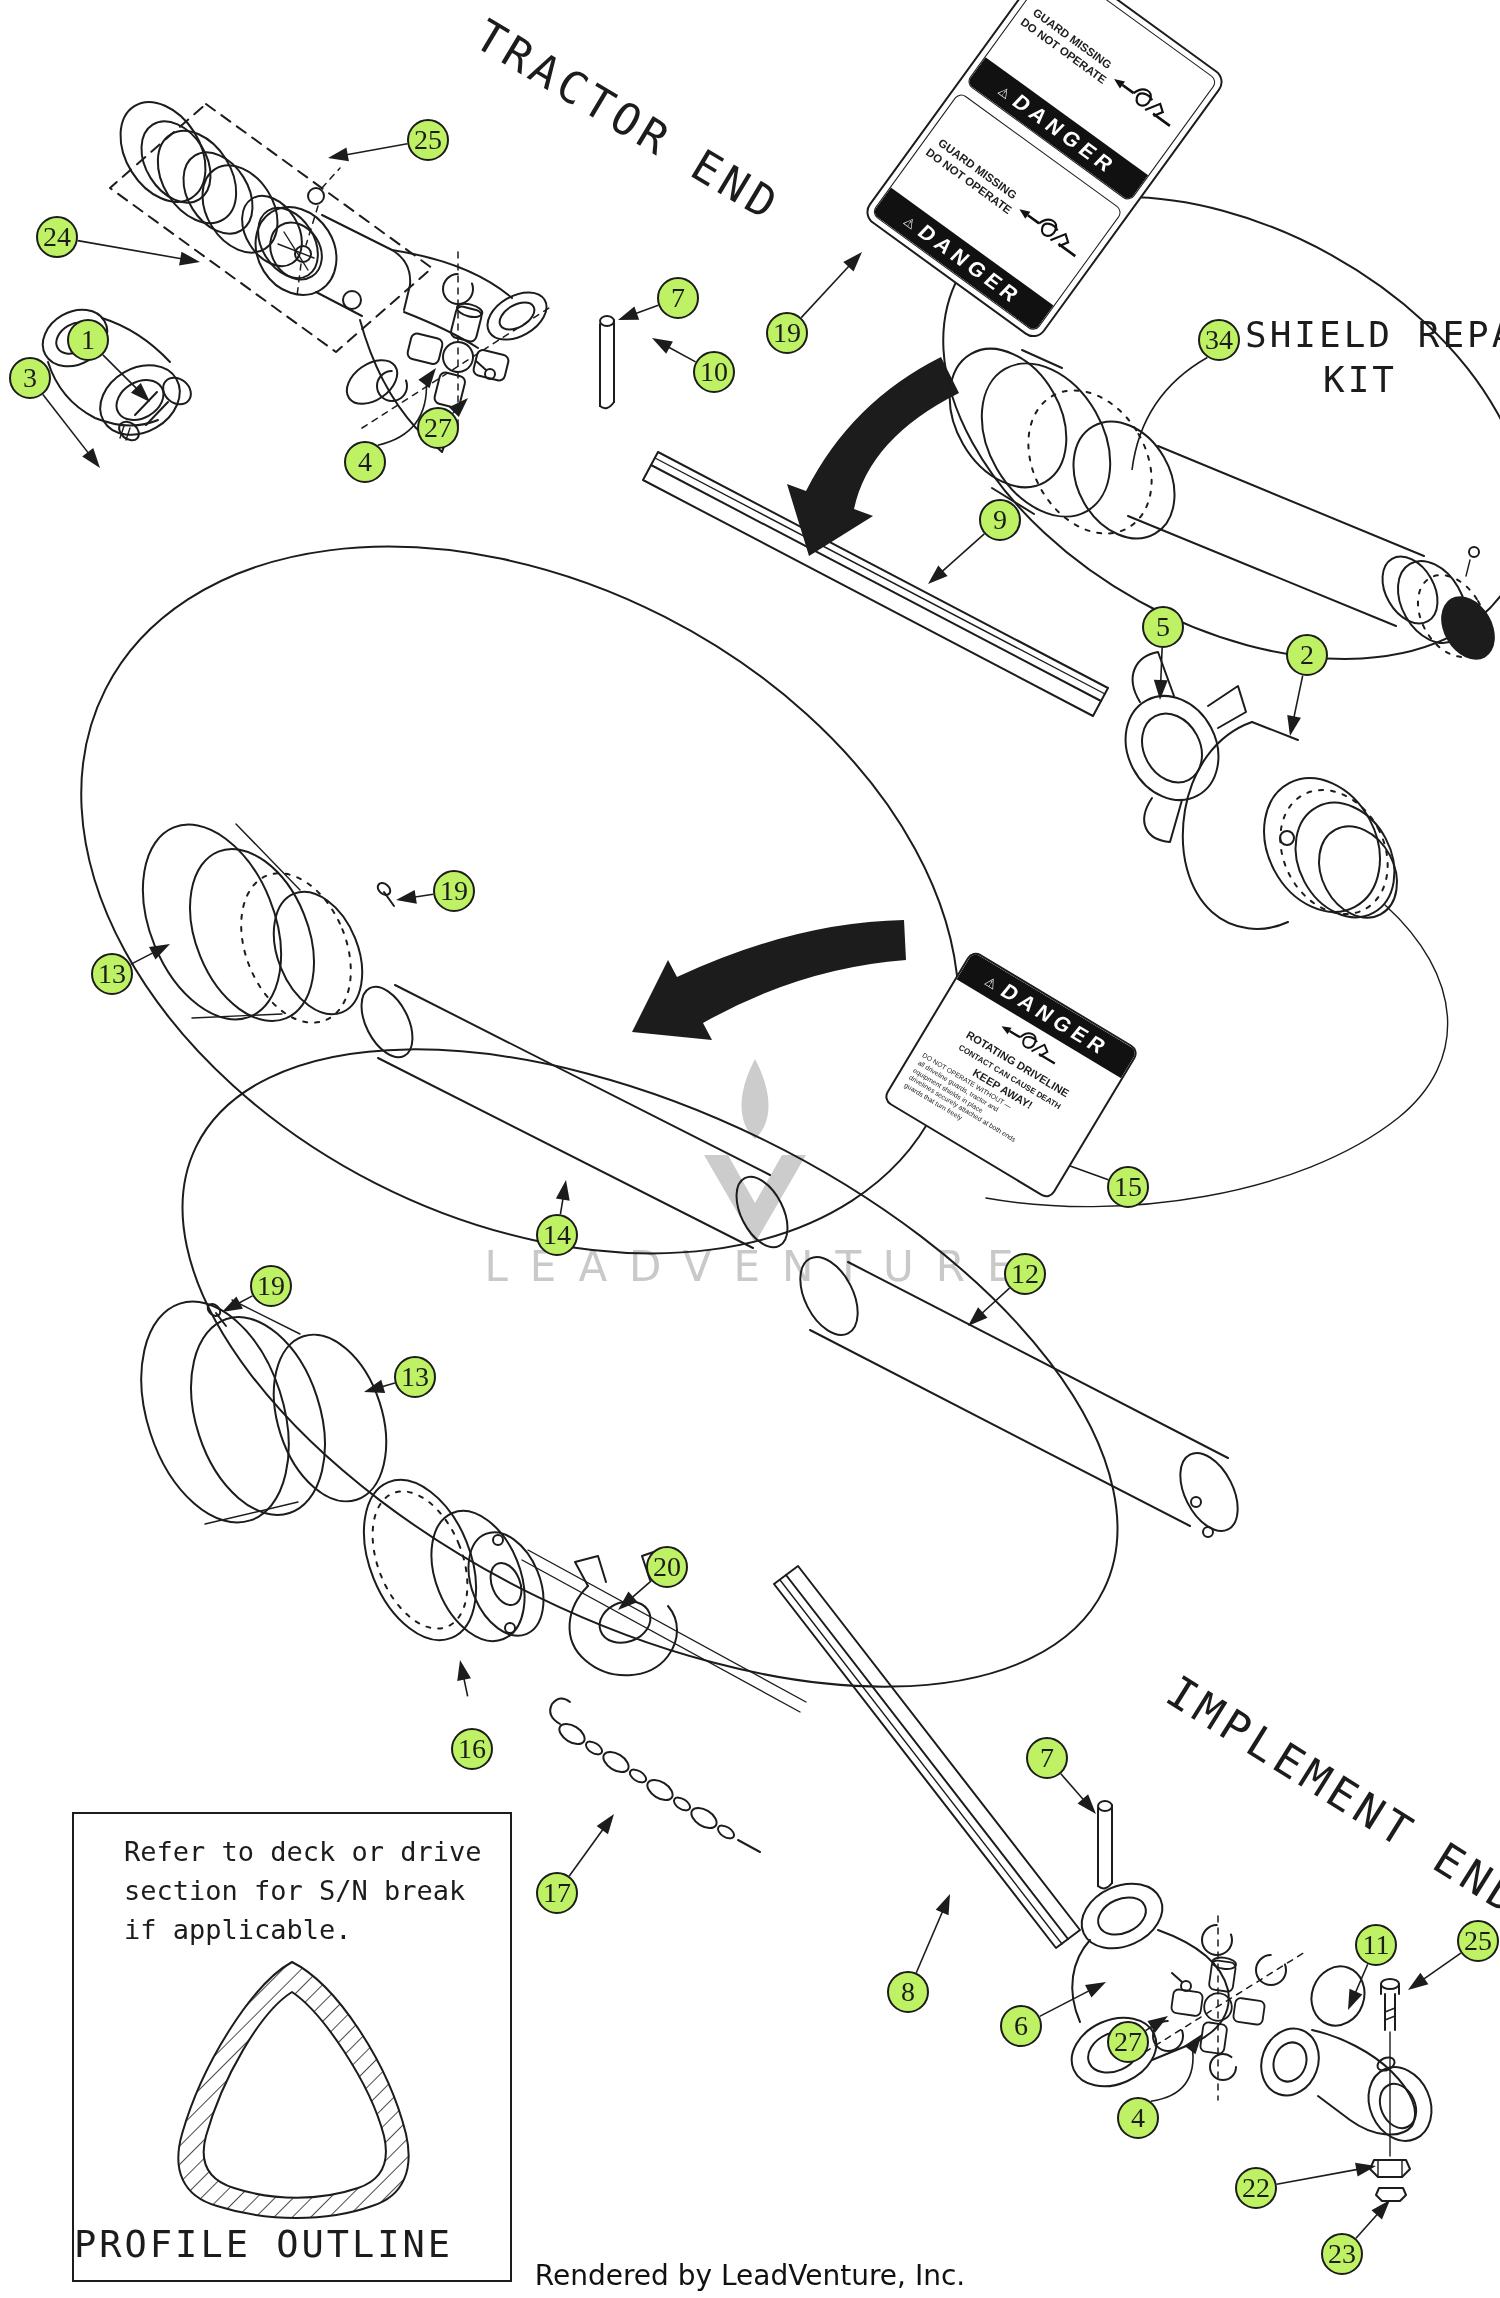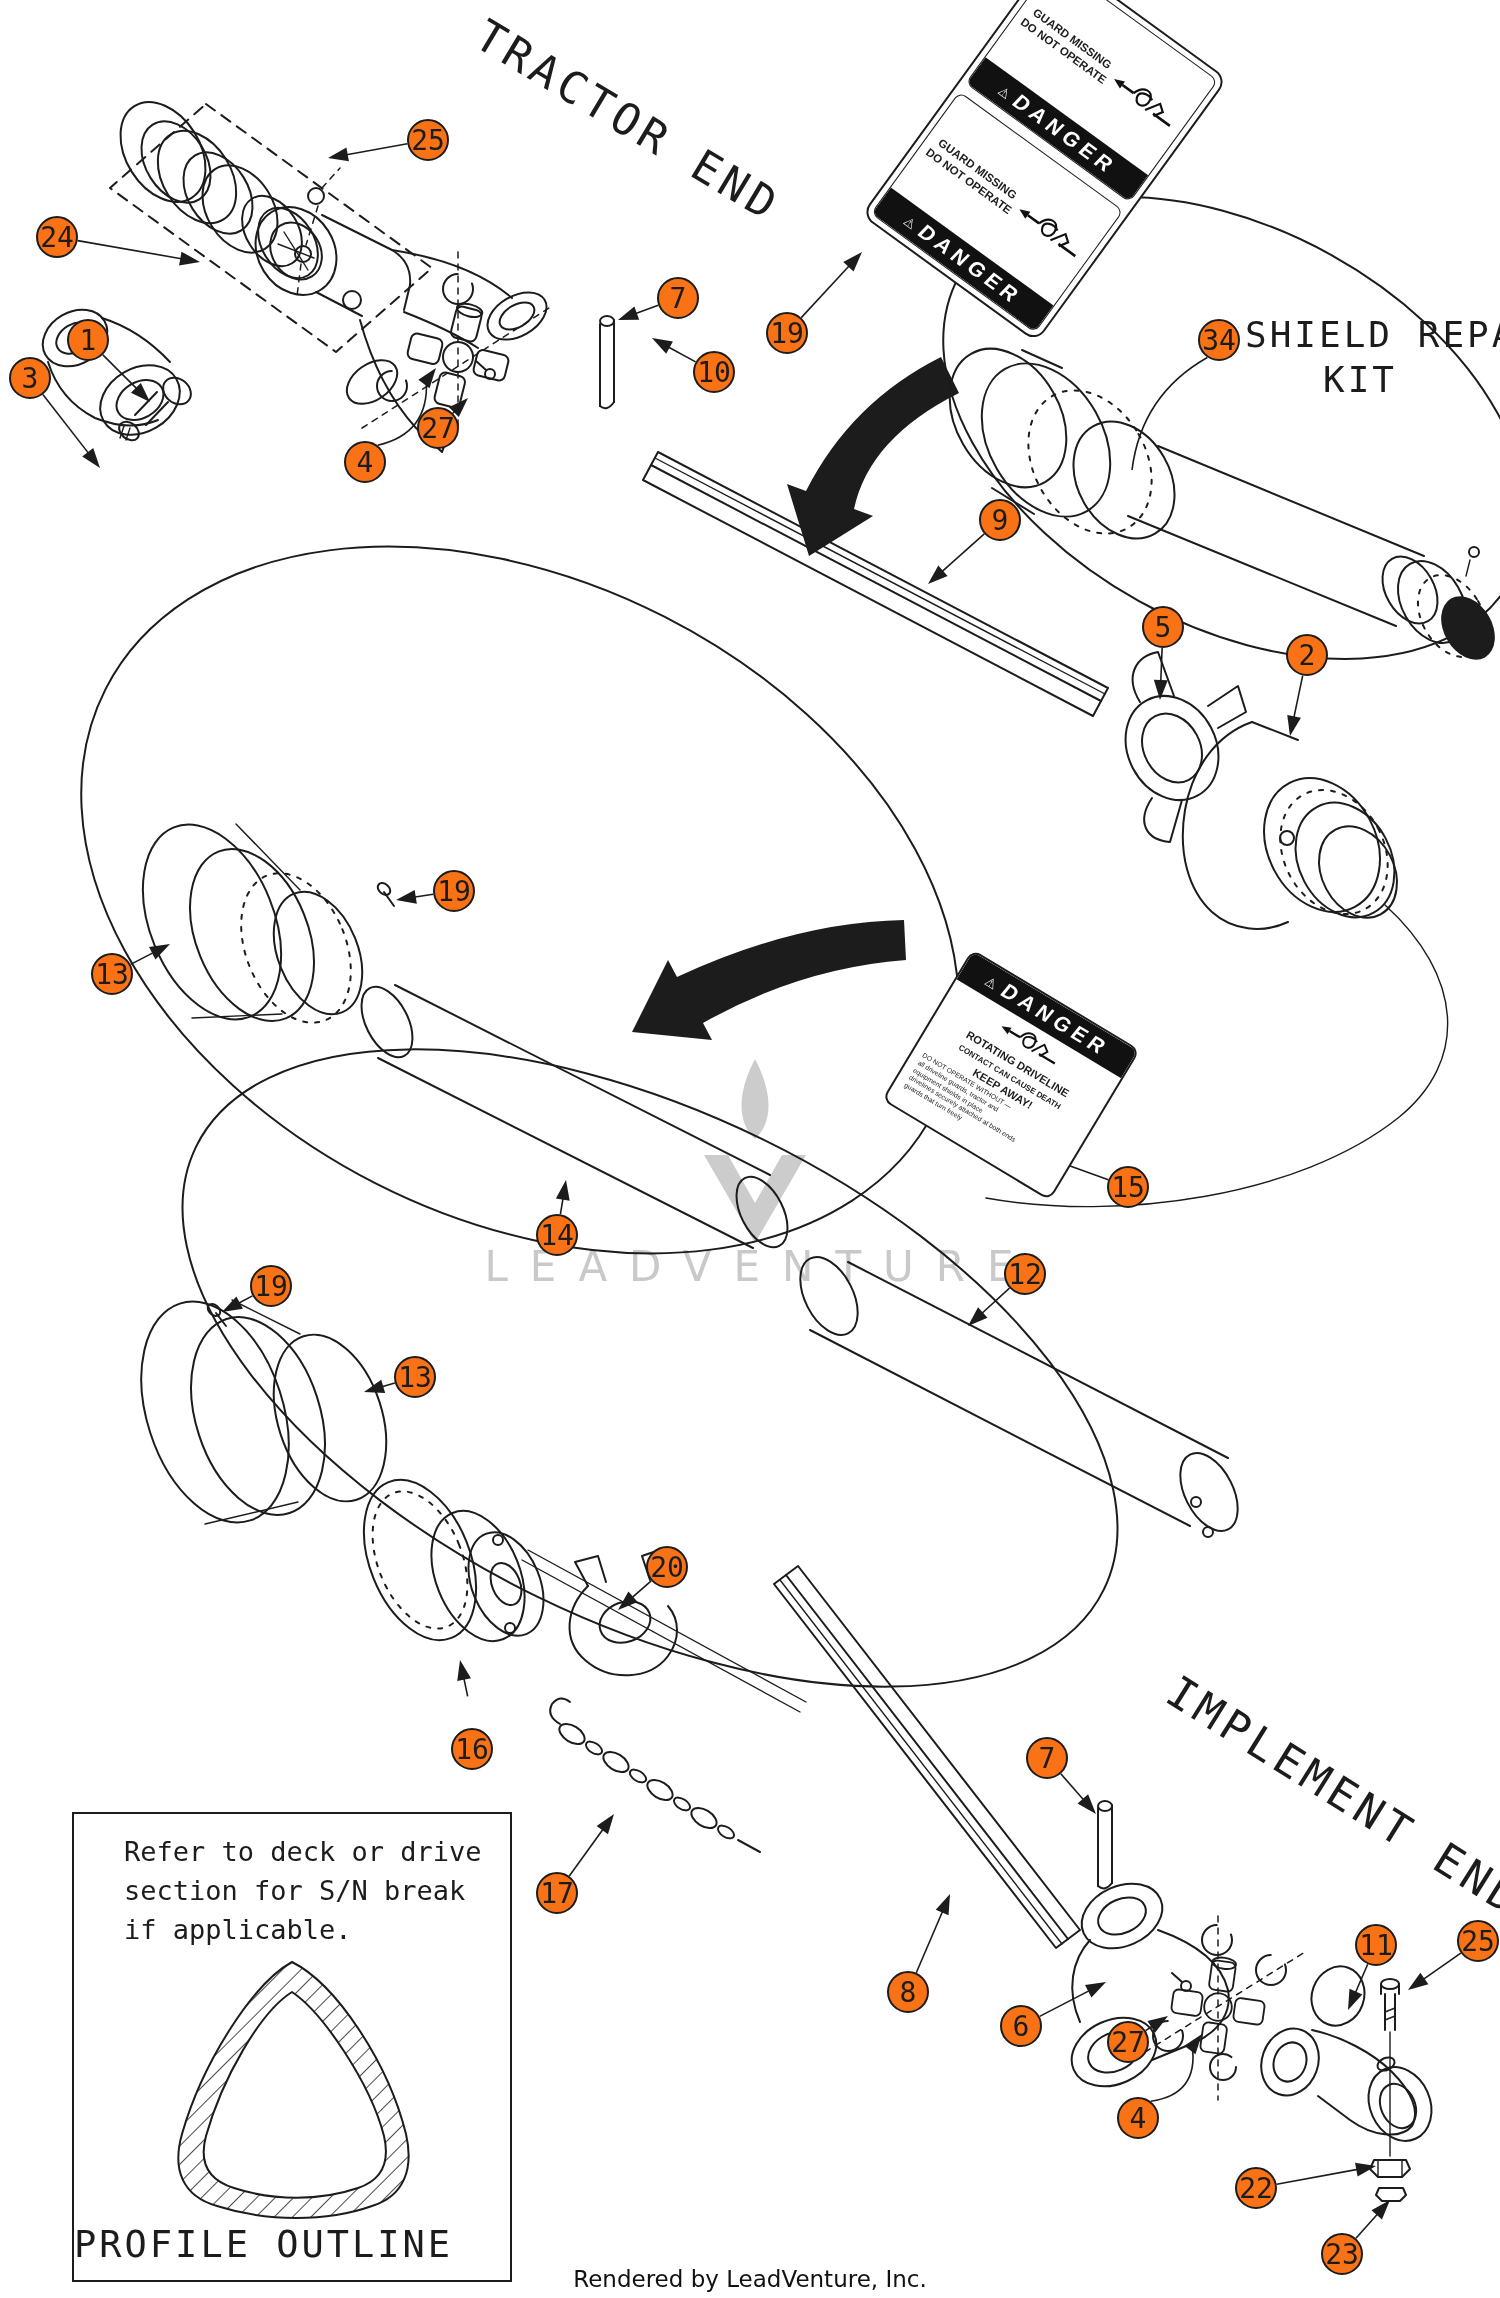--- a/index.html
+++ b/index.html
@@ -14,22 +14,22 @@
   .ribs{stroke-dasharray:4 8;}
   .cring{stroke-dasharray:70 18;}
   .solid{fill:#1c1c1c;stroke:none;}
   .leader{stroke:#1c1c1c;stroke-width:1.6;fill:none;}
   .leader-head{fill:#1c1c1c;stroke:none;}
   
   .cad-label{font-size:44px;letter-spacing:5px;white-space:nowrap;transform-origin:center;}
   .kit-label{font-size:36px;letter-spacing:3px;text-align:center;line-height:1.25;white-space:nowrap;}
   
   .callout{position:absolute;width:42px;height:42px;border:2.2px solid #1c1c1c;border-radius:50%;
-           background:#f97316;display:flex;align-items:center;justify-content:center;
-           font-size:28px;box-sizing:border-box;z-index:6;}
+           background:#bef264;display:flex;align-items:center;justify-content:center;
+           font-size:28px;box-sizing:border-box;z-index:6;font-family:Liberation Serif, serif;}
   
   .decal-sheet{position:absolute;box-sizing:border-box;border:2px solid #1c1c1c;border-radius:14px;
                background:#fff;display:flex;flex-direction:column;z-index:4;}
   .decal-card{flex:1;margin:5px;border:1.6px solid #1c1c1c;border-radius:8px;display:flex;
               flex-direction:column;overflow:hidden;background:#fff;}
   .decal-single{position:absolute;box-sizing:border-box;border:2px solid #1c1c1c;border-radius:10px;
                 background:#fff;display:flex;flex-direction:column;overflow:hidden;z-index:4;}
   .danger-bar{background:#111;color:#fff;display:flex;align-items:center;justify-content:center;
               gap:8px;height:32px;flex:none;}
   .danger-word{font-size:21px;font-weight:bold;letter-spacing:5px;transform:skewX(-8deg);
@@ -46,21 +46,21 @@
              font-family:"Liberation Sans",sans-serif;}
   
   .notebox{position:absolute;left:72px;top:1812px;width:440px;height:470px;border:2.4px solid #1c1c1c;
            box-sizing:border-box;background:#fff;z-index:3;}
   .note-text{position:absolute;left:20px;top:18px;font-size:27px;line-height:1.45;white-space:pre;margin-left:30px;}
   .profile-title{position:absolute;left:0;right:0;bottom:14px;text-align:left;font-size:37px;letter-spacing:3px;}
   
   .watermark{position:absolute;z-index:1;color:#c9c9c9;}
   .wm-text{position:absolute;left:460px;top:1242px;width:600px;text-align:center;
            font-size:42px;letter-spacing:22px;color:#c9c9c9;font-family:"DejaVu Sans",sans-serif;}
-  .rendered-by{position:absolute;left:0;right:0;bottom:6px;text-align:center;font-size:23px;
+  .rendered-by{position:absolute;left:0;right:0;bottom:6px;text-align:center;font-size:28px;
                font-family:"DejaVu Sans",sans-serif;color:#111;z-index:6;}
 </style>
 </head>
 <body>
 
 <div class="page">
 
   <div class="watermark">
     <svg class="abs" style="left:690px;top:1055px;" width="130" height="190" viewBox="0 0 130 190">
       <path d="M65,4 C48,36 46,66 65,84 C84,66 82,36 65,4 Z" fill="#cccccc"></path>

